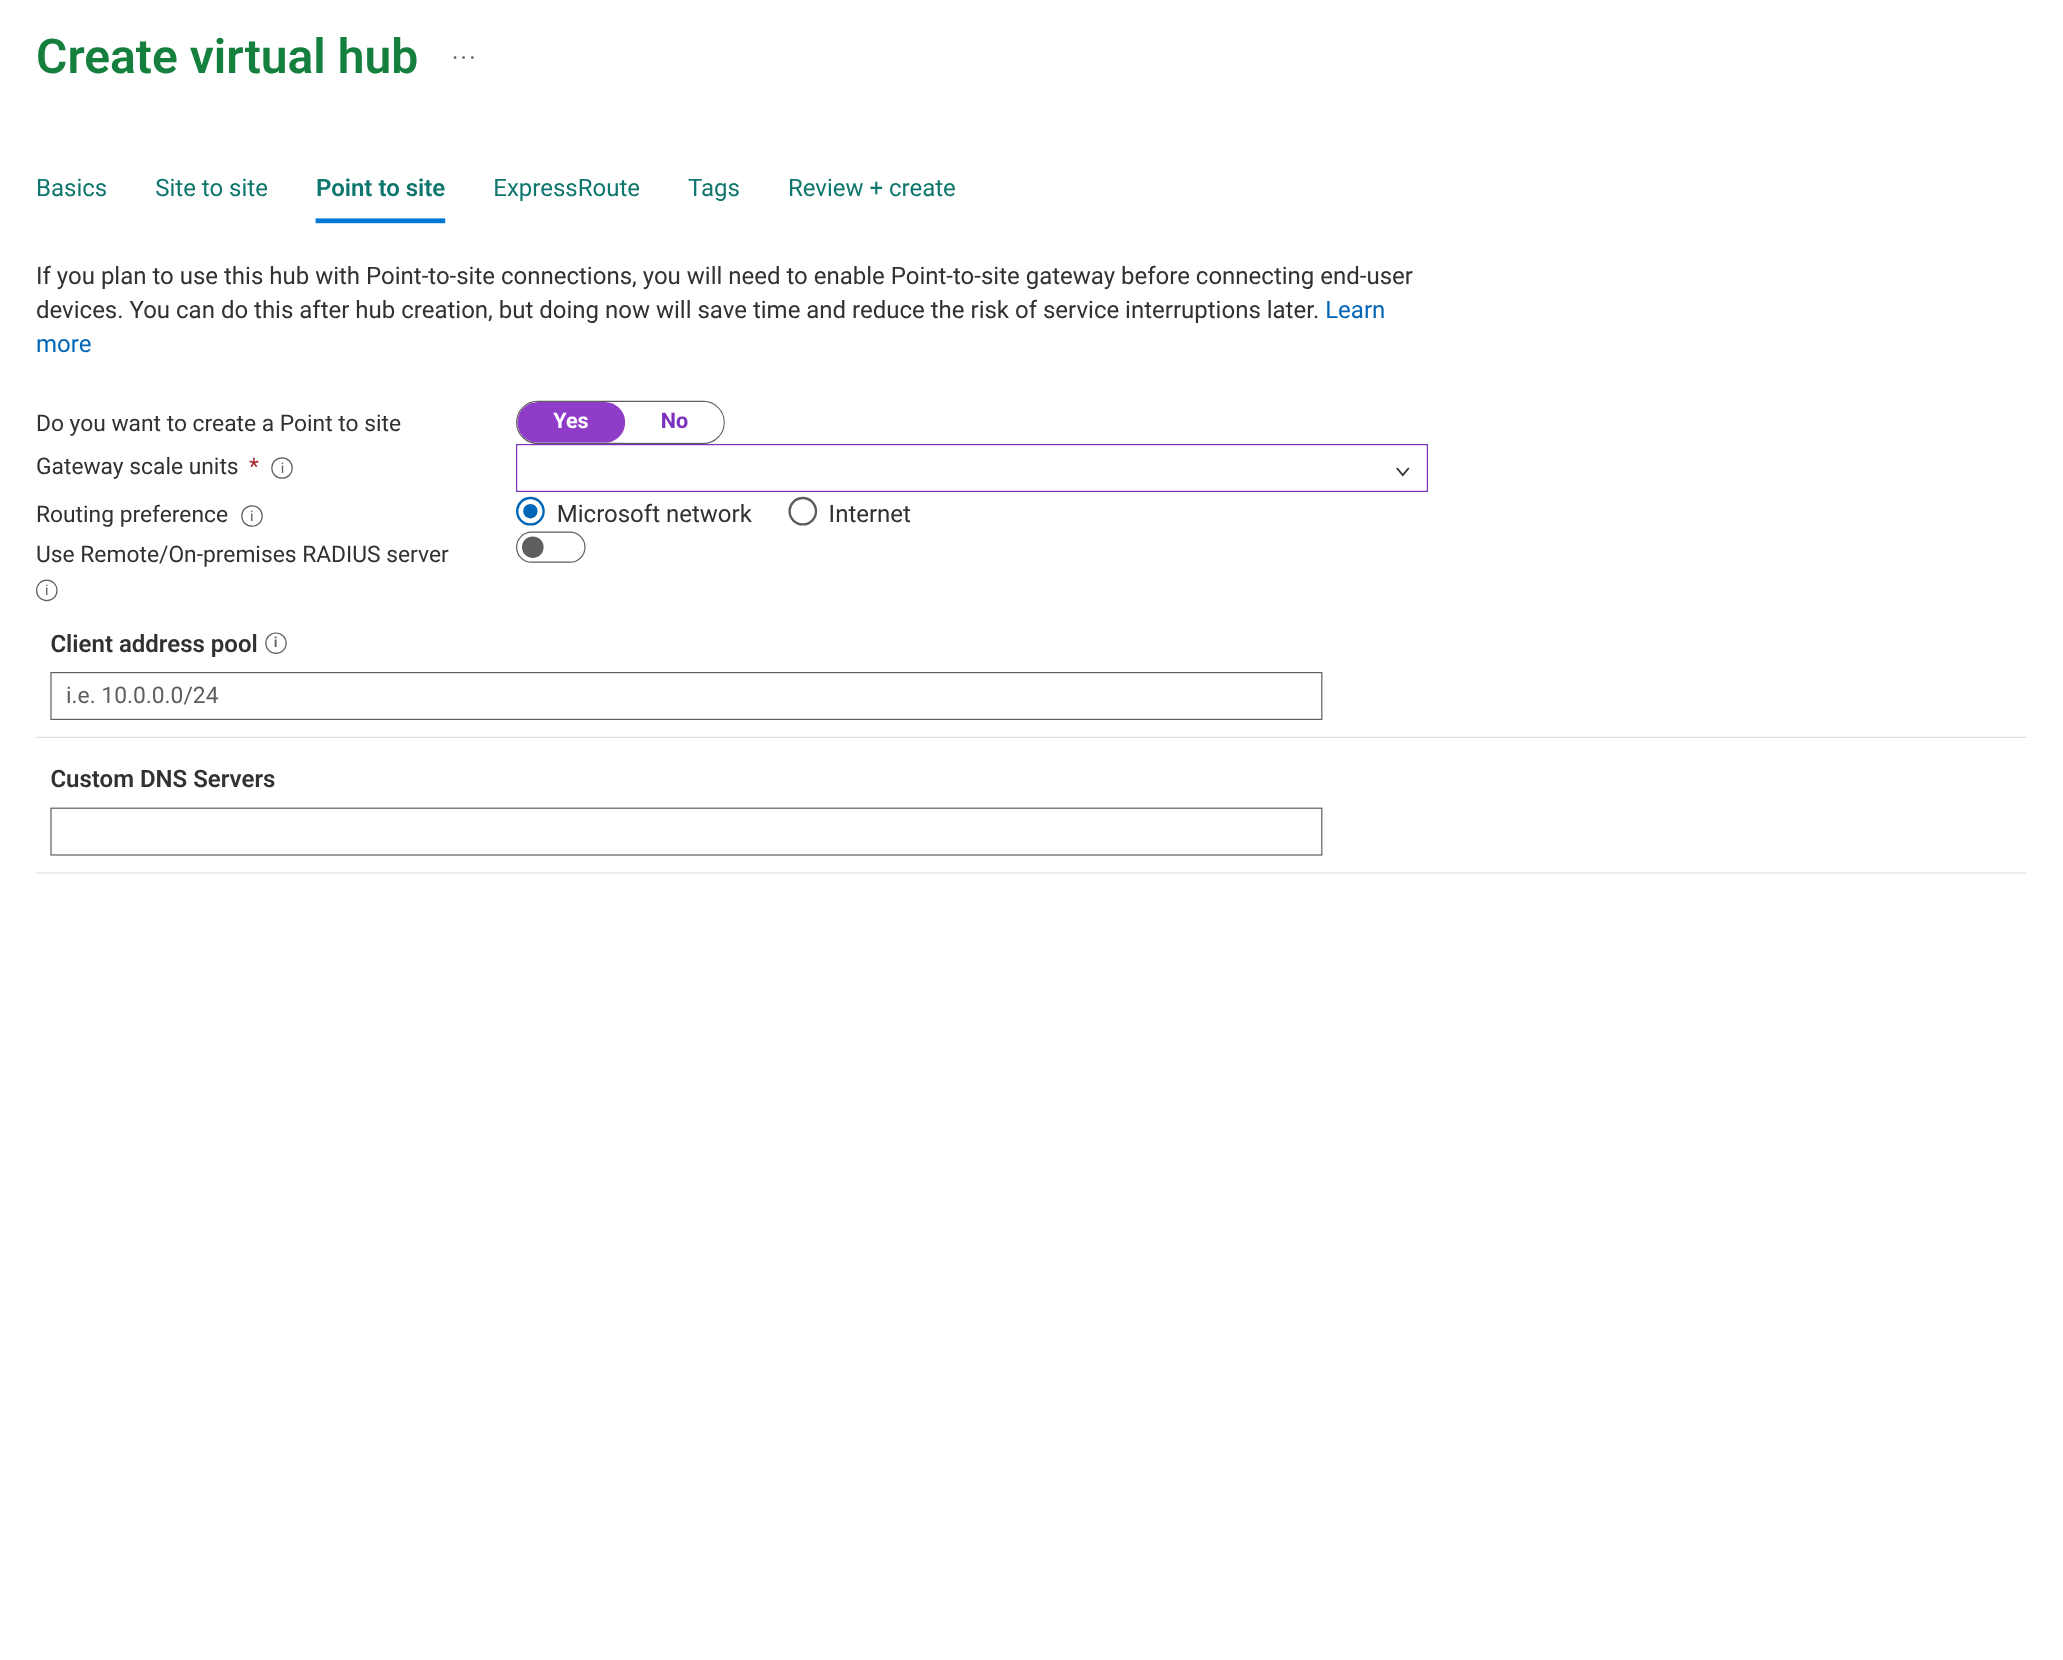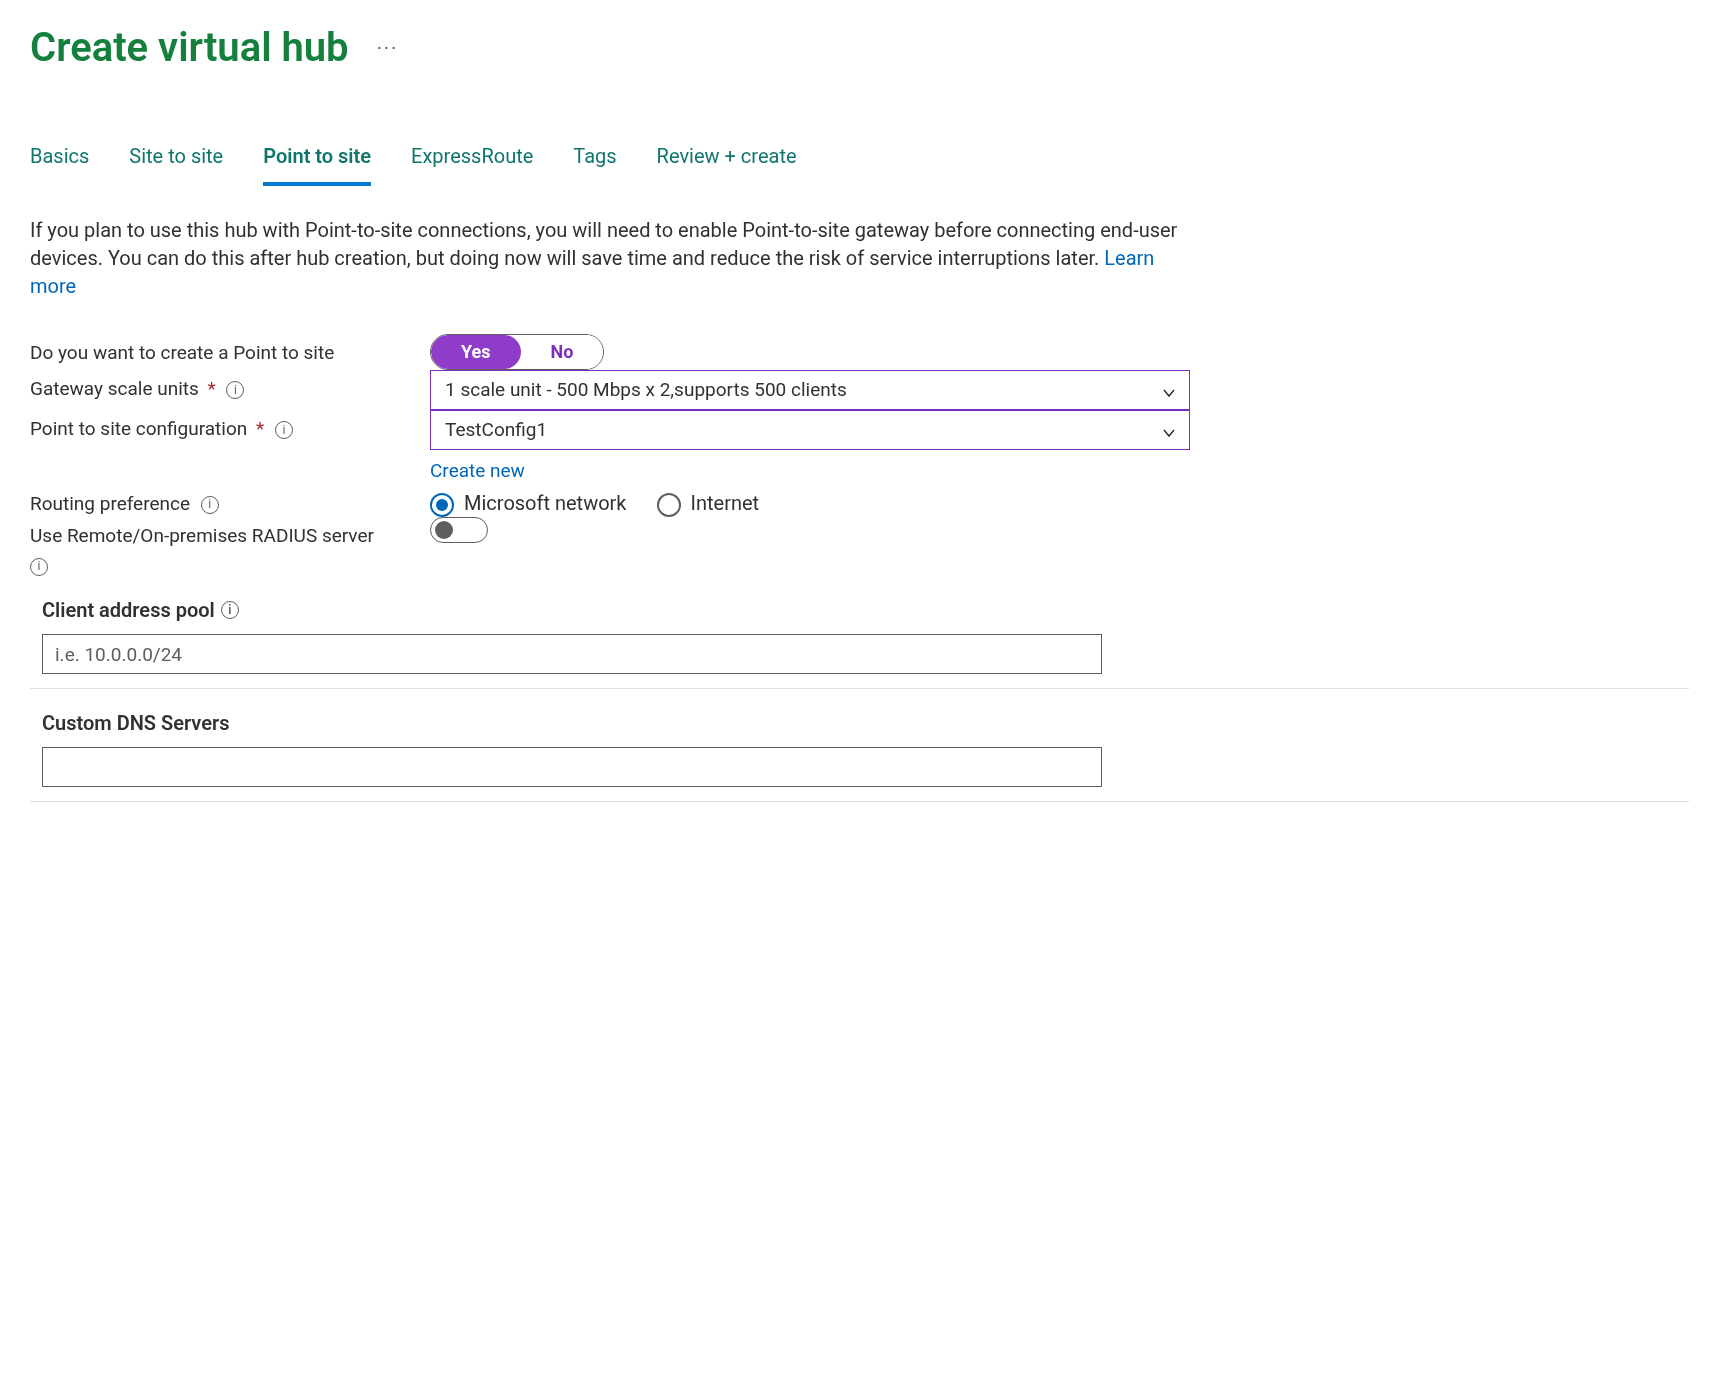--- a/index.html
+++ b/index.html
@@ -85,21 +85,21 @@
   .select .chevron {
     position: absolute; right: 12px; top: 50%; transform: translateY(-50%);
     width: 16px; height: 16px;
   }
   .chevron svg { width: 16px; height: 16px; stroke: #323130; stroke-width: 1.5; fill: none; }
 
   .sublink { margin-top: 8px; font-size: 19px; }
 
   
   .radio-row { display: flex; align-items: center; gap: 30px; padding-top: 4px; }
-  .radio-item { display: flex; align-items: flex-end; gap: 10px; cursor: pointer; }
+  .radio-item { display: flex; align-items: flex-start; gap: 10px; cursor: pointer; }
   .radio-outer {
     width: 24px; height: 24px; border-radius: 50%;
     border: 2px solid #605e5c;
     display: flex; align-items: center; justify-content: center;
     background: #fff;
   }
   .radio-outer.checked { border-color: #0066b8; }
   .radio-inner {
     width: 12px; height: 12px; border-radius: 50%; background: #0066b8;
   }
@@ -178,50 +178,29 @@
   </div>
 
   <div class="form-row">
     <div class="form-label-col">
       <span>Gateway scale units</span>
       <span class="req">*</span>
       <span class="info-icon">i</span>
     </div>
     <div class="form-control-col">
       <div class="select">
-        <span>1 scale unit - 500 Mbps x 2,supports 500 clients</span>
         <span class="chevron">
           <svg viewBox="0 0 16 16">
               <polyline points="3,5 8,11 13,5"></polyline>
             </svg>
         </span>
       </div>
     </div>
   </div>
 
-  <div class="form-row">
-    <div class="form-label-col">
-      <span>Point to site configuration</span>
-      <span class="req">*</span>
-      <span class="info-icon">i</span>
-    </div>
-    <div class="form-control-col">
-      <div class="select">
-        <span>TestConfig1</span>
-        <span class="chevron">
-          <svg viewBox="0 0 16 16">
-              <polyline points="3,5 8,11 13,5"></polyline>
-            </svg>
-        </span>
-      </div>
-      <div class="sublink">
-        <span class="link">Create new</span>
-      </div>
-    </div>
-  </div>
 
   <div class="form-row">
     <div class="form-label-col">
       <span>Routing preference</span>
       <span class="info-icon">i</span>
     </div>
     <div class="form-control-col">
       <div class="radio-row">
         <div class="radio-item">
           <span class="radio-outer checked">

